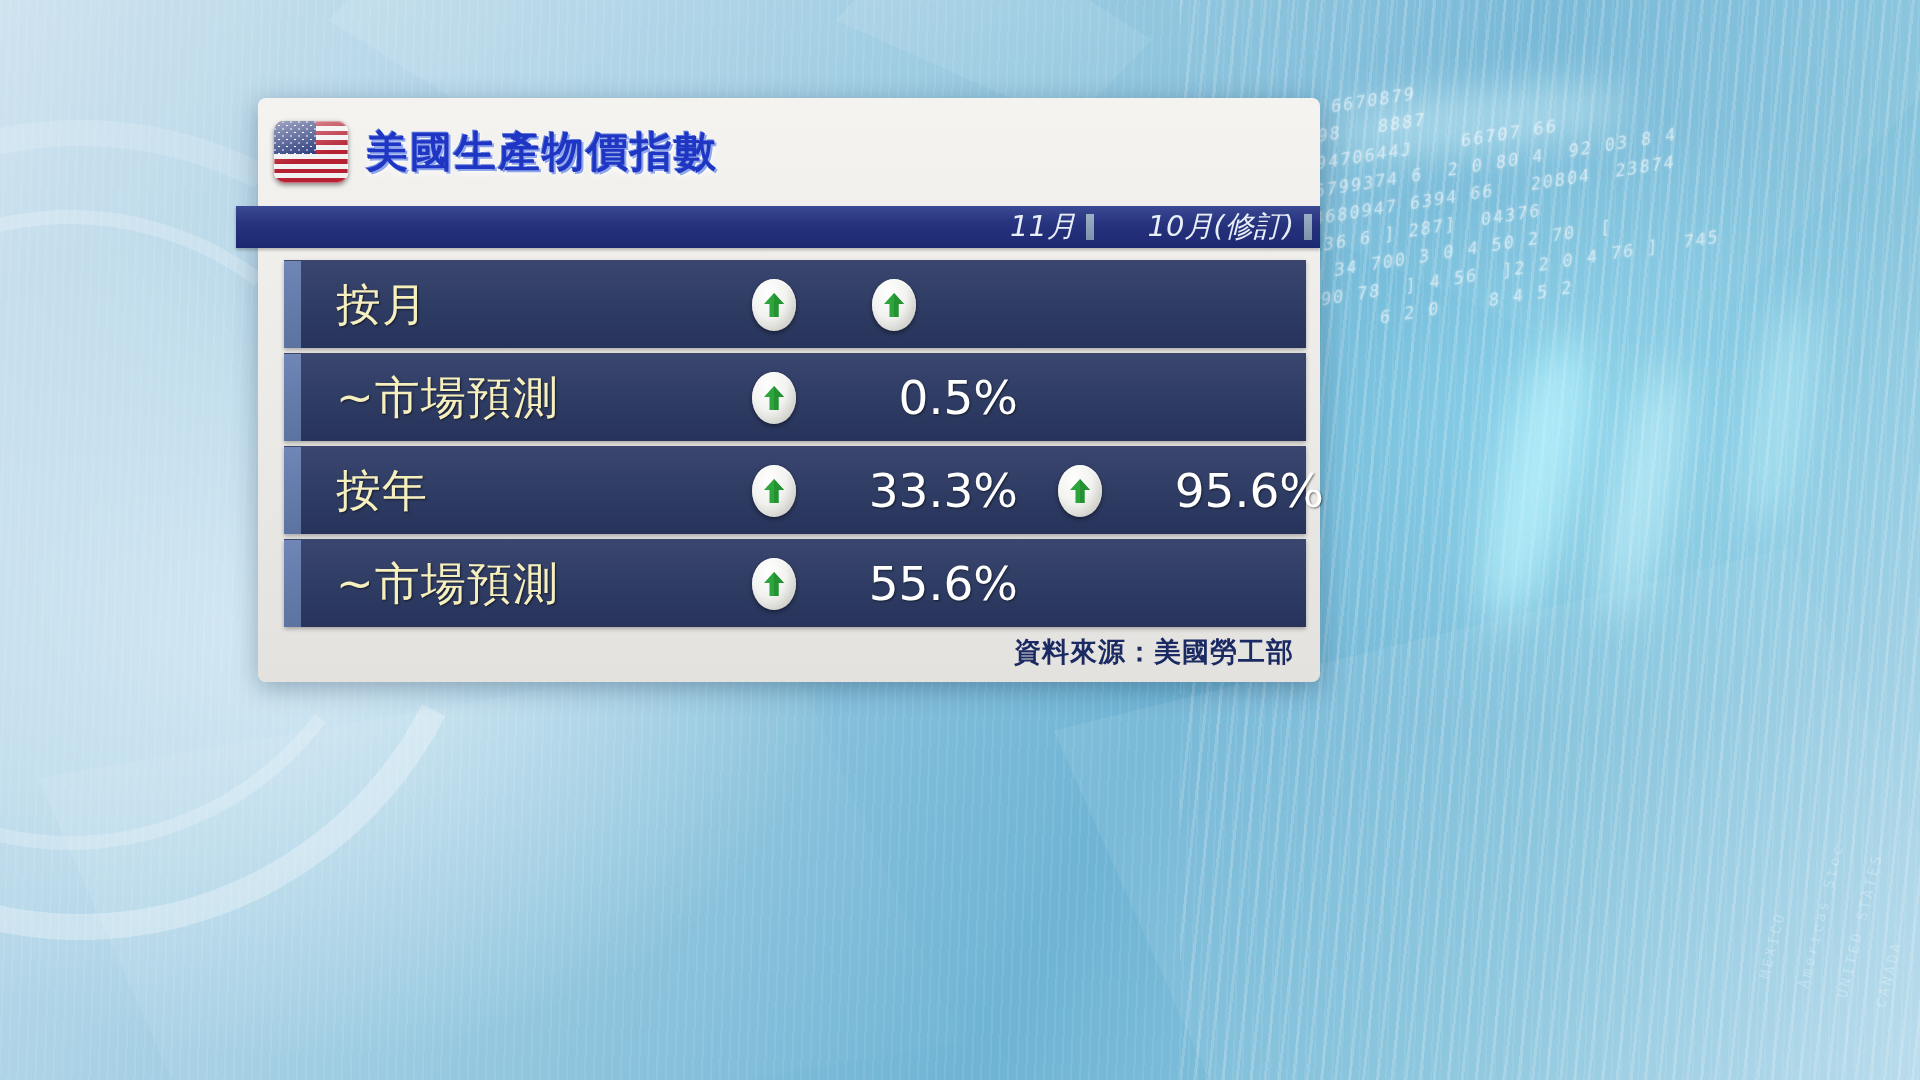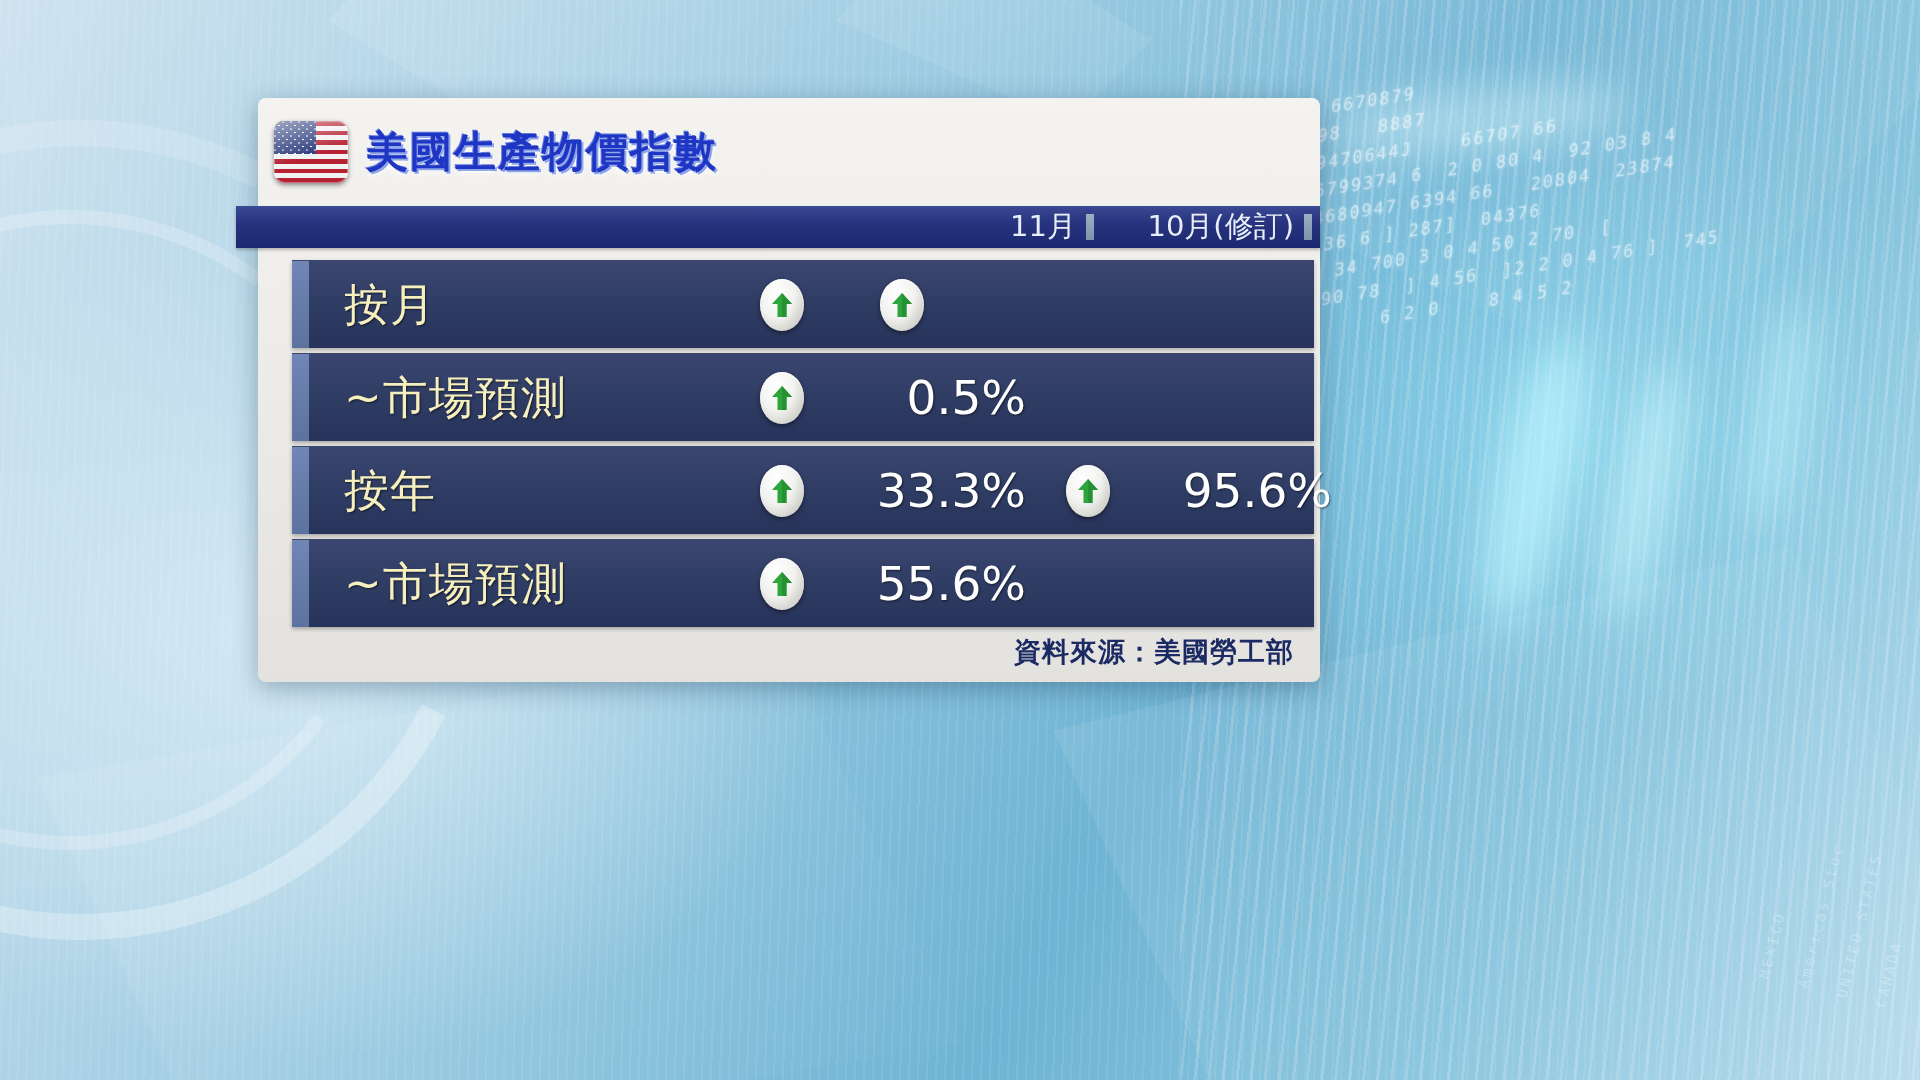--- a/index.html
+++ b/index.html
@@ -127,32 +127,32 @@
   .head-band {
     position:absolute; left:-22px; top:108px; width:1084px; height:42px;
     background:linear-gradient(180deg,#3b4a94 0%, #27337e 40%, #1c2870 100%);
     display:flex; align-items:center;
     box-shadow:0 2px 3px rgba(0,0,0,.25);
   }
   .head-band .hb-left { flex:0 0 646px; }
   .hb-cell {
     flex:0 0 198px; text-align:right; color:#e8eef8;
     font-family:"DejaVu Sans","Liberation Sans",sans-serif;
-    font-size:29px; letter-spacing:0px; padding-right:4px; white-space:nowrap;
+    font-size:29px; letter-spacing:0px; padding-right:4px; white-space:nowrap;font-style:italic;
   }
   .hb-tick {
     flex:0 0 20px; display:flex; justify-content:center;
   }
   .hb-tick i {
     display:block; width:8px; height:26px;
     background:linear-gradient(180deg,#9bb0c4,#7d93ab);
   }
 
   
-  .rows { position:absolute; left:26px; top:162px; width:1022px;margin-left:8px; }
+  .rows { position:absolute; left:26px; top:162px; width:1022px; }
   .row {
     position:relative; height:88px; margin-bottom:5px;
     display:flex; align-items:center;
     background:linear-gradient(180deg,#3a4670 0%, #2f3c63 50%, #27335a 100%);
     border-top:1px solid rgba(255,255,255,.10);
     box-shadow:0 2px 4px rgba(0,0,0,.28);
   }
   .row::before {
     content:""; position:absolute; left:0; top:0; width:17px; height:100%;
     background:linear-gradient(180deg,#6f86b6,#5c72a0);

